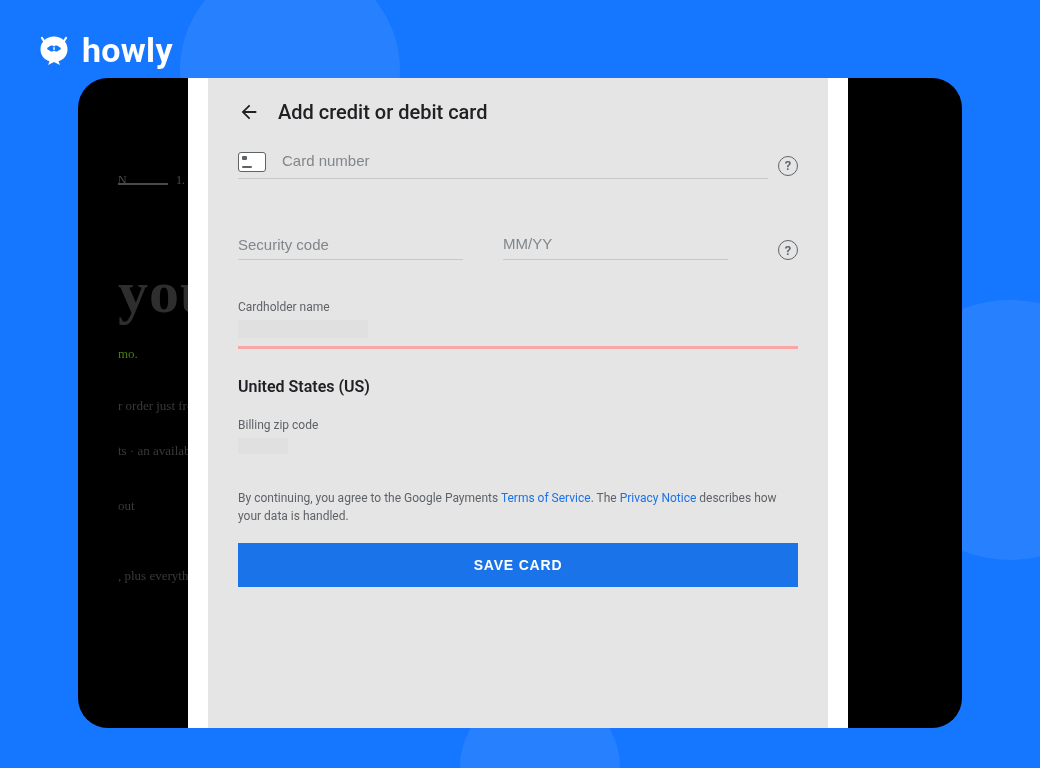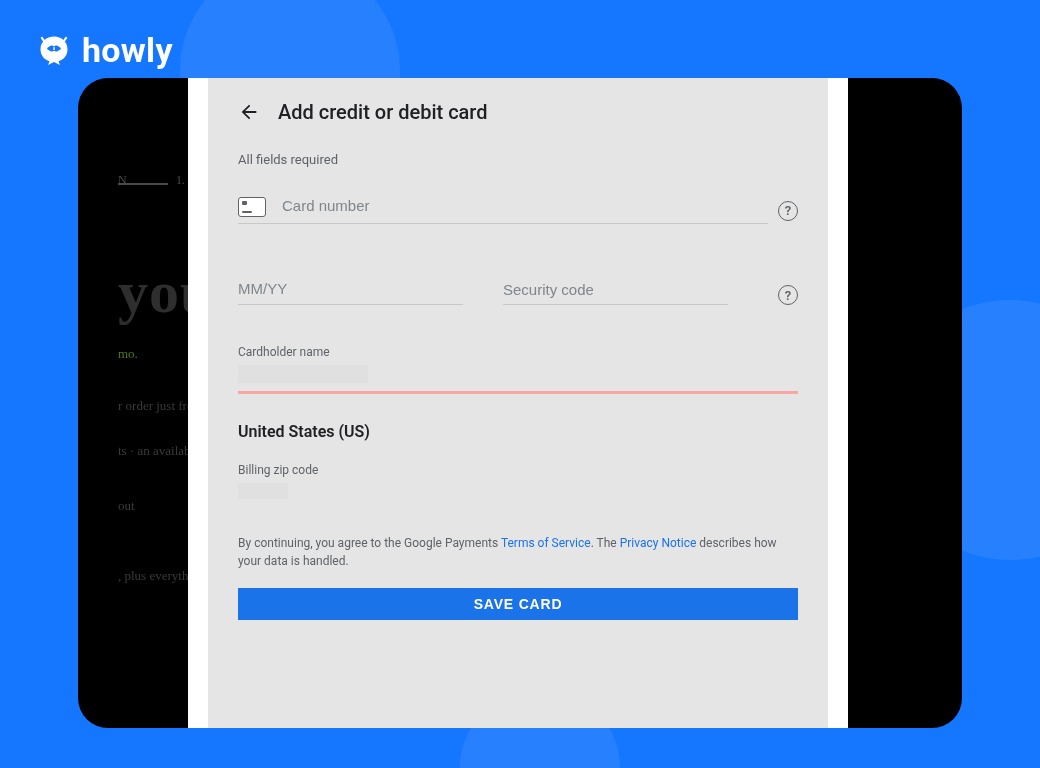--- a/index.html
+++ b/index.html
@@ -60,21 +60,21 @@
 .card-icon::after { content:""; position:absolute; left:3px; bottom:3px; width:10px; height:2px; background:#5f6368; border-radius:1px;}
 .field input { border: none; outline: none; font-size: 15px; width: 100%; color: #202124; background: transparent; }
 .field input::placeholder { color: #80868b; }
 .help-icon { width: 20px; height: 20px; border: 1.8px solid #5f6368; border-radius: 50%; display: flex; align-items: center; justify-content: center; font-size: 13px; font-weight: 600; color: #5f6368; cursor: pointer; flex-shrink: 0; margin-left: 10px; }
 .field-label { font-size: 12px; color: #5f6368; margin-bottom: 6px; }
 .redacted { background: #e0e0e0; height: 18px; width: 130px; margin-top: 2px; }
 .redacted-sm { background: #e0e0e0; height: 16px; width: 50px; margin-top: 2px; }
 .country-label { font-size: 16px; font-weight: 600; color: #202124; margin-bottom: 22px; margin-top: 10px; }
 .legal { font-size: 12px; color: #5f6368; line-height: 1.5; margin-top: 35px; margin-bottom: 18px; }
 .legal a { color: #1a73e8; text-decoration: none; }
-.save-btn { width: 100%; background: #1a73e8; color: #fff; border: none; padding: 8px; font-size: 14px; font-weight: 600; letter-spacing: 0.8px; cursor: pointer; }
+.save-btn { width: 100%; background: #1a73e8; color: #fff; border: none; padding: 14px; font-size: 14px; font-weight: 600; letter-spacing: 0.8px; cursor: pointer; }
 .cardholder-box { border-bottom: 3px solid #fca5a5; padding-bottom: 8px; margin-bottom: 28px;}
 .zip-box { margin-bottom: 10px; }
 .first-row { display:flex; align-items:center; margin-bottom:55px;}
 .first-row .field { flex:1; }
 </style>
 </head>
 <body>
 
 <div class="bg-circle-1"></div>
 <div class="bg-circle-2"></div>
@@ -107,36 +107,35 @@
   <div class="modal">
     <div class="modal-header">
       <div class="back-arrow">
         <svg viewBox="0 0 24 24" width="22" height="22">
             <path fill="#202124" d="M20 11H7.8l5.6-5.6L12 4l-8 8 8 8 1.4-1.4L7.8 13H20z"></path>
           </svg>
       </div>
       <div class="modal-title">Add credit or debit card</div>
     </div>
 
-    <div class="subtitle">All fields required</div>
 
     <div class="first-row">
       <div class="field field-with-icon">
         <div class="card-icon"></div>
         <input type="text" placeholder="Card number" style="">
       </div>
       <div class="help-icon">?</div>
     </div>
 
     <div class="field-row">
+      <div class="field" style="display:flex;align-items:center;">
+        <input type="text" placeholder="Security code" style="">
+      </div>
       <div class="field">
         <input type="text" placeholder="MM/YY" style="">
-      </div>
-      <div class="field" style="display:flex;align-items:center;">
-        <input type="text" placeholder="Security code" style="">
       </div>
       <div class="help-icon">?</div>
     </div>
 
     <div class="cardholder-box">
       <div class="field-label">Cardholder name</div>
       <div class="redacted"></div>
     </div>
 
     <div class="country-label">United States (US)</div>

